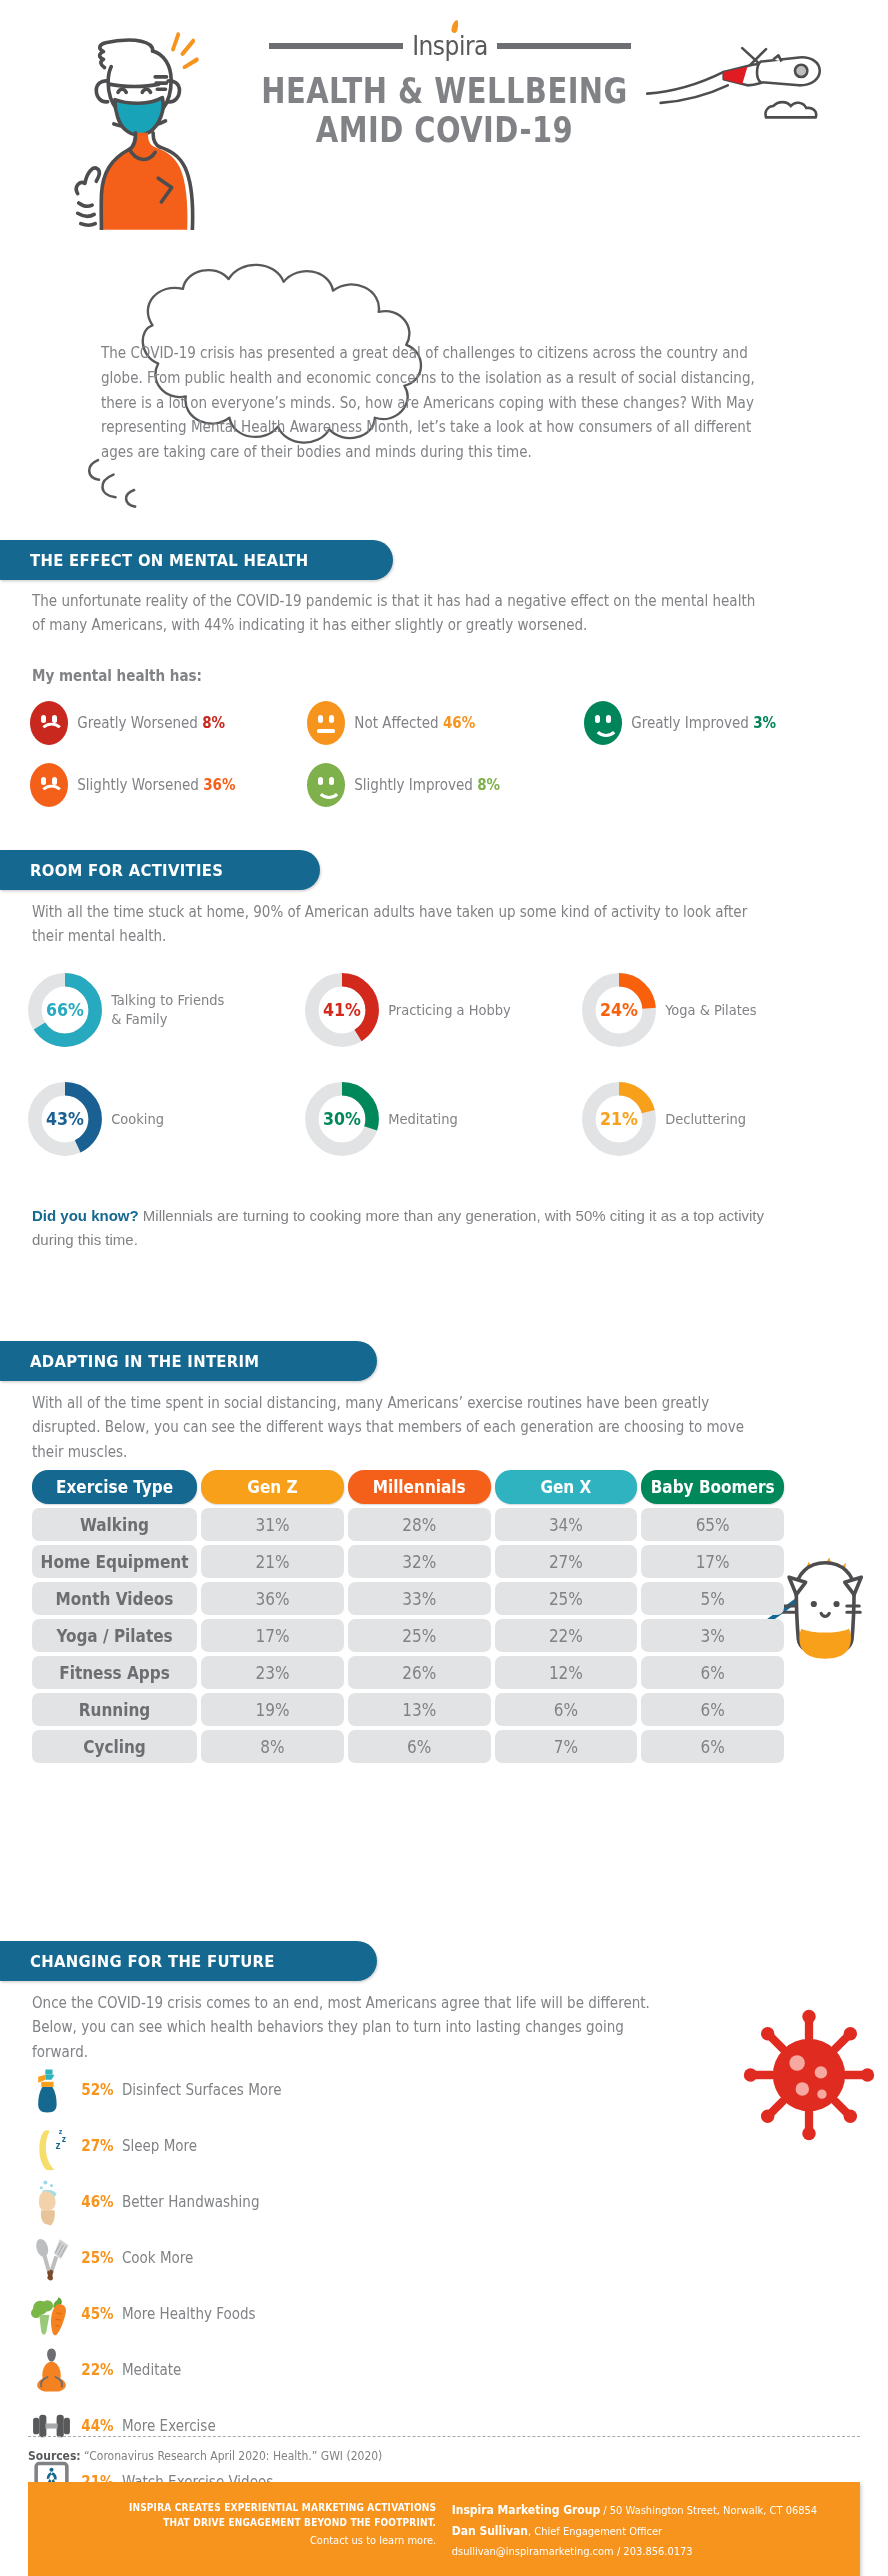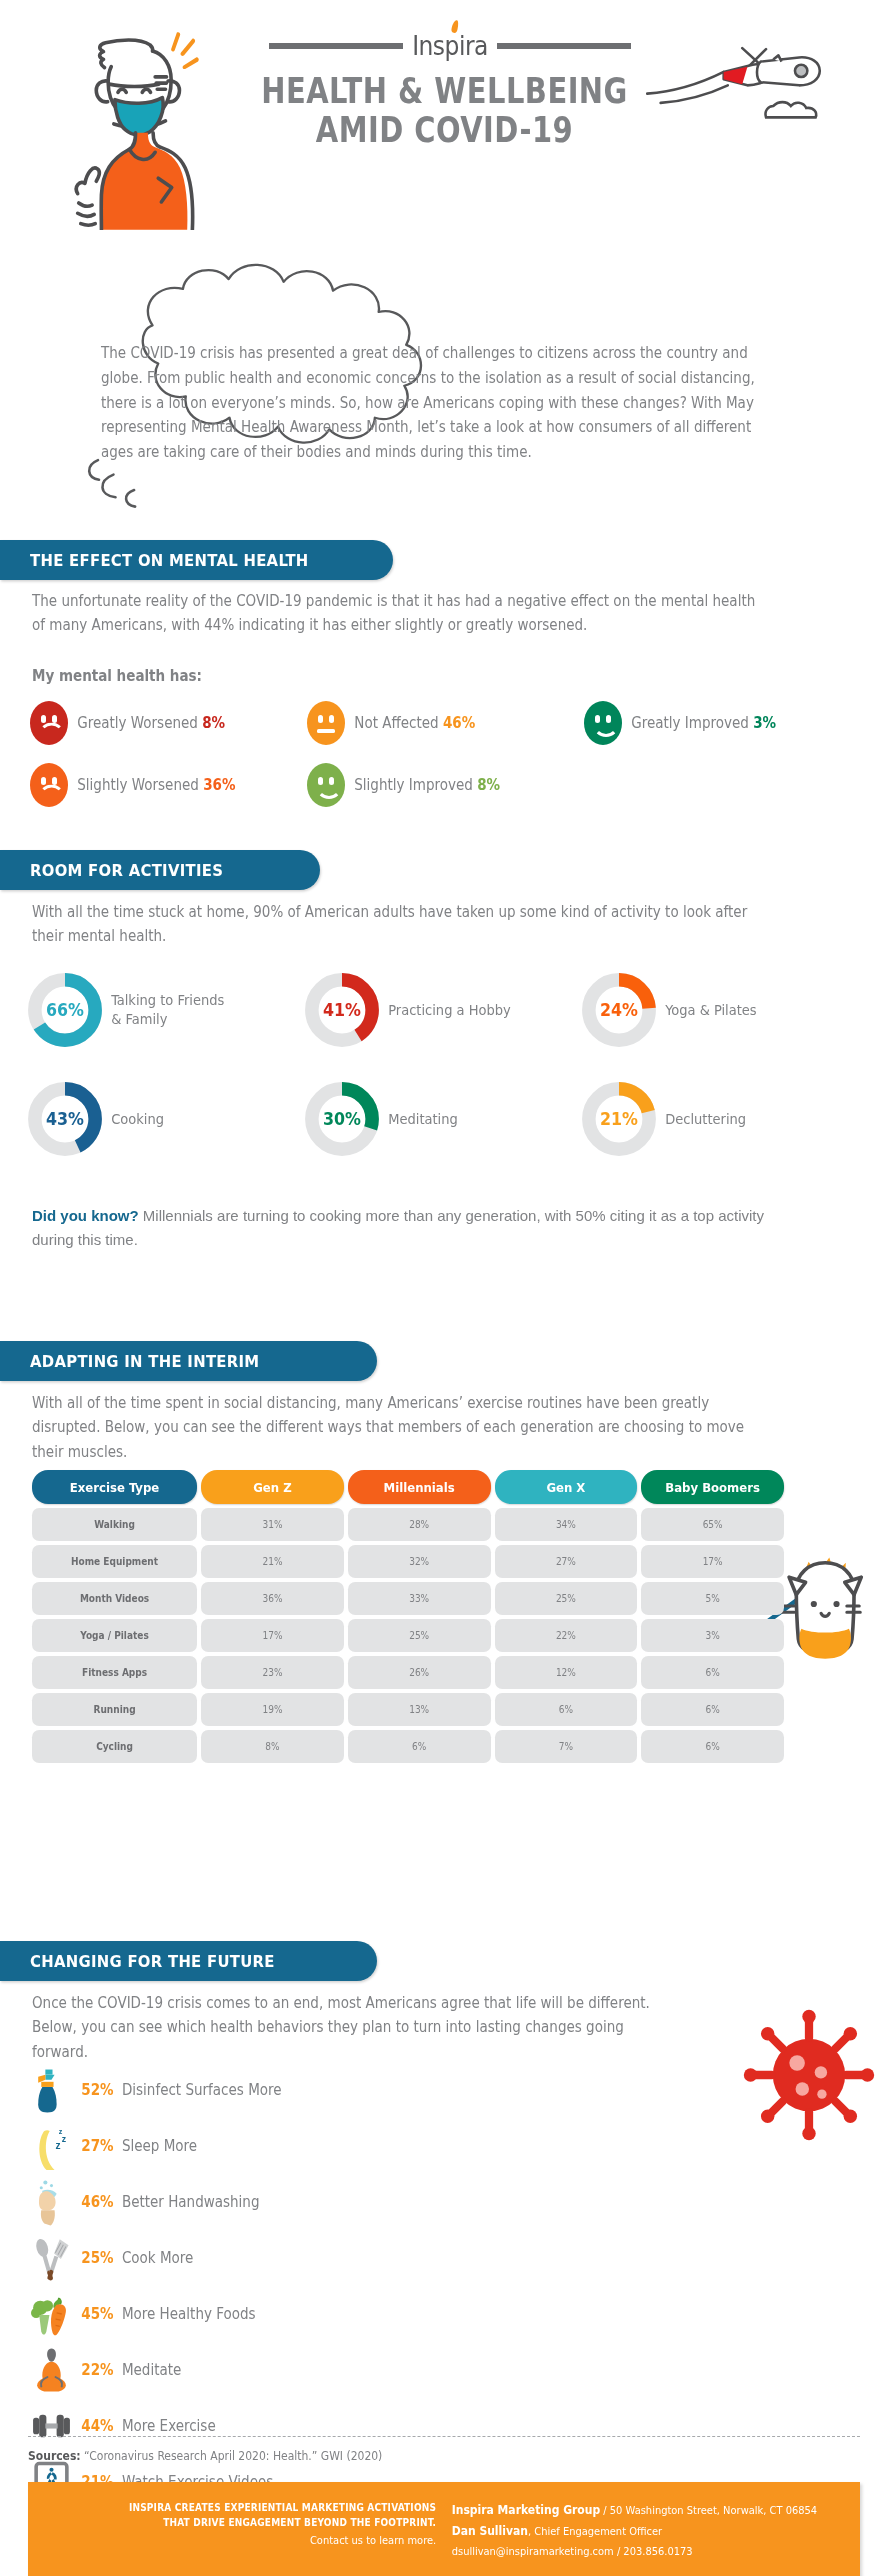--- a/index.html
+++ b/index.html
@@ -92,27 +92,27 @@
   .donut-label{font-size:14.5px;line-height:1.3;color:#808285;
      font-family:"DejaVu Sans Condensed","Liberation Sans",sans-serif;}
 
   .didyouknow{font-size:15px;line-height:1.62;color:#808285;
      font-family:Liberation Sans, sans-serif;}
   .didyouknow b{color:#15688f;}
 
   
   .tbl{width:760px;border-collapse:separate;border-spacing:4.7px 4.7px;table-layout:fixed;}
   .tbl th{
-     height:32px;color:#fff;border-radius:16px;font-size:13px;font-weight:bold;
+     height:32px;color:#fff;border-radius:16px;font-size:17px;font-weight:bold;
      font-family:"DejaVu Sans Condensed","Liberation Sans",sans-serif;
      box-shadow:0.5px 1px 1.6px rgba(0,0,0,.16);
   }
   .tbl td{
      height:31px;background:#e2e3e4;border-radius:7.2px;text-align:center;
-     font-size:10px;color:#808285;
+     font-size:17px;color:#808285;
      font-family:"DejaVu Sans Condensed","Liberation Sans",sans-serif;
   }
   .tbl td.rowhdr{font-weight:bold;color:#6d6e71;}
   .col-type{width:155px;} .col-g{width:134px;}
 
   
   .fut-grid{display:flex;flex-wrap:wrap;width:723px;}
   .fut-item{width:362px;height:56px;display:flex;align-items:center;gap:8.3px;}
   .fut-ico{width:43px;height:48px;flex:0 0 auto;position:relative;}
   .fut-pct{font-size:15px;font-weight:bold;color:#f7941e;

